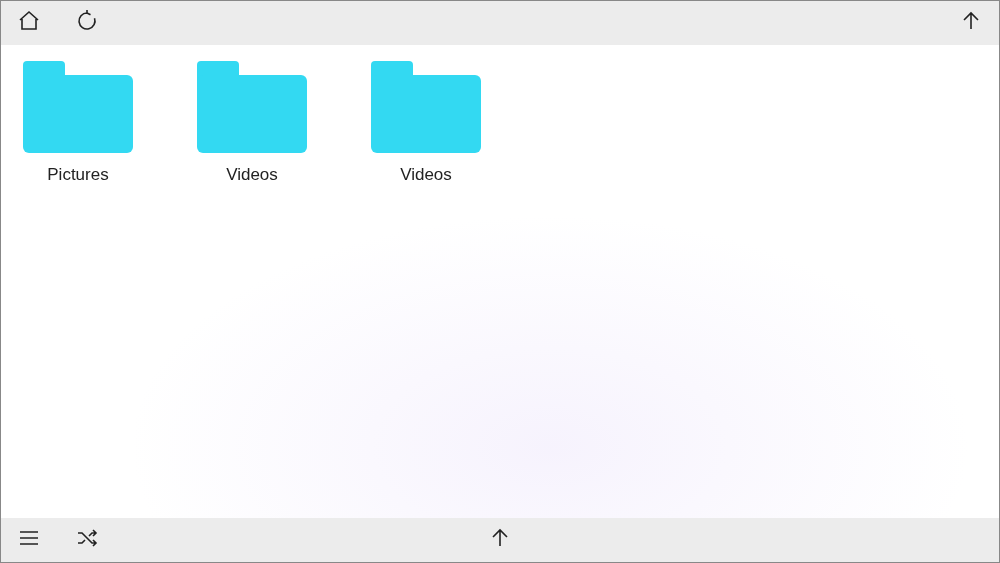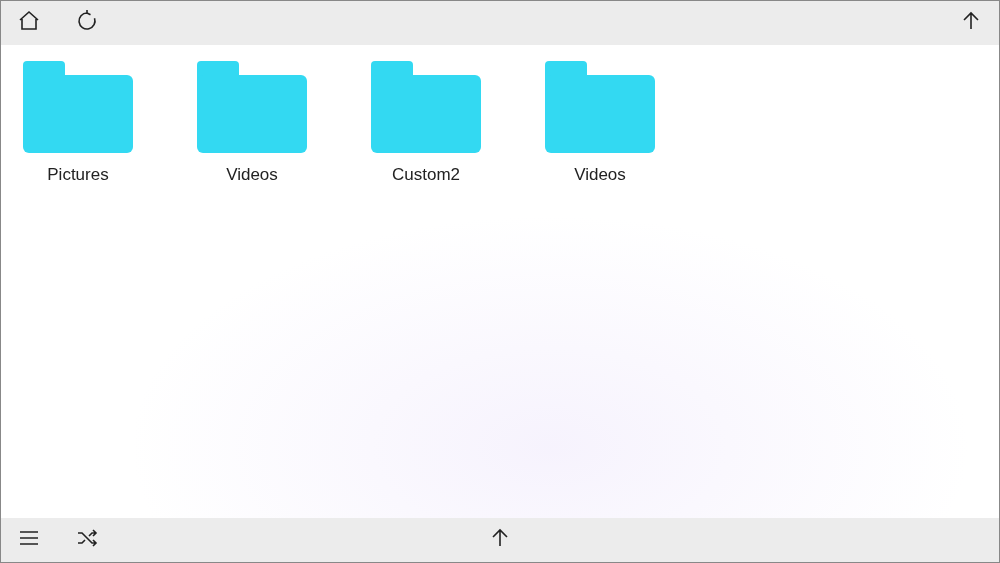--- a/index.html
+++ b/index.html
@@ -156,27 +156,20 @@
           <div class="folder-tab"></div>
           <div class="folder-body"></div>
         </div>
         <div class="folder-label">Videos</div>
       </div>
       <div class="folder-item">
         <div class="folder-icon">
           <div class="folder-tab"></div>
           <div class="folder-body"></div>
         </div>
-        <div class="folder-label">Custom2</div>
-      </div>
-      <div class="folder-item">
-        <div class="folder-icon">
-          <div class="folder-tab"></div>
-          <div class="folder-body"></div>
-        </div>
         <div class="folder-label">Videos</div>
       </div>
     </div>
 </div>
 
 <div class="bottombar">
   <div class="icon-btn">
     <span>
       <svg viewBox="0 0 24 24">
           <path d="M3 6 H21 M3 12 H21 M3 18 H21"></path>

